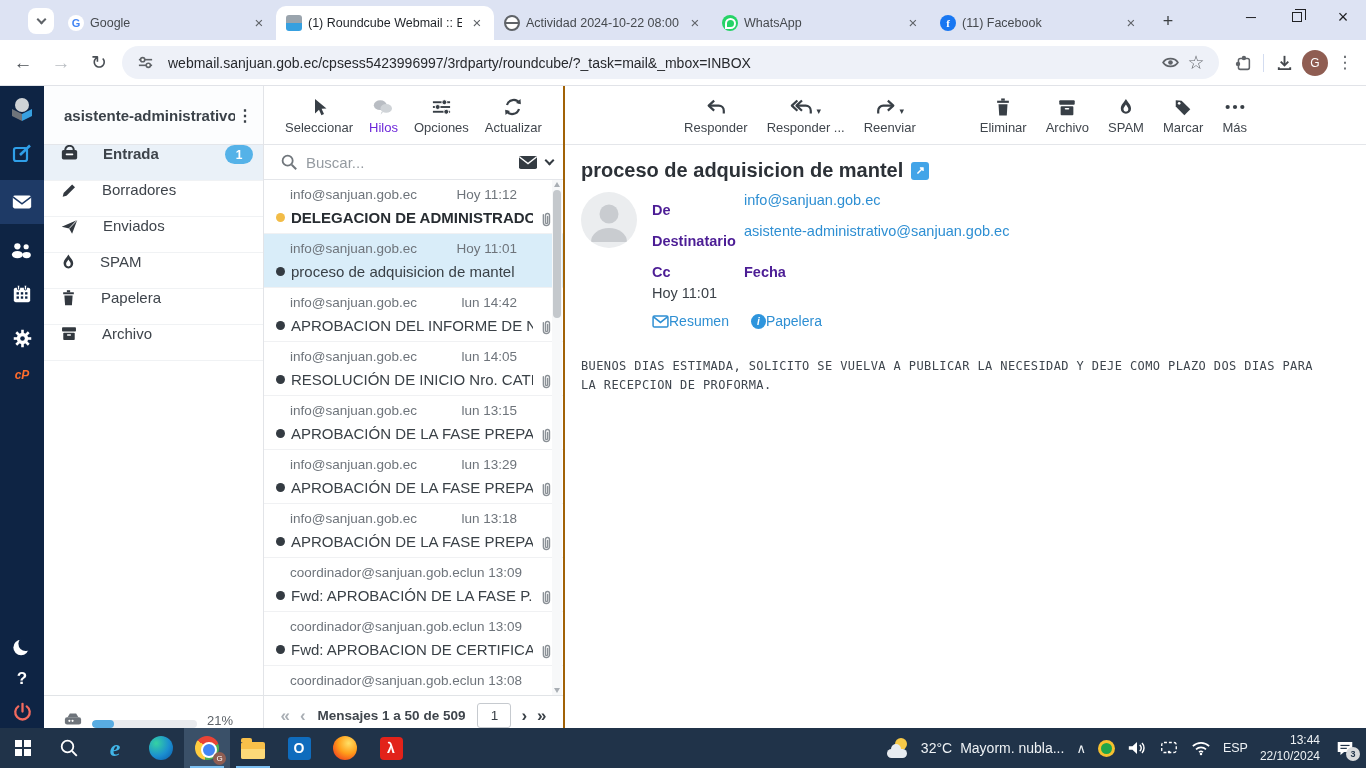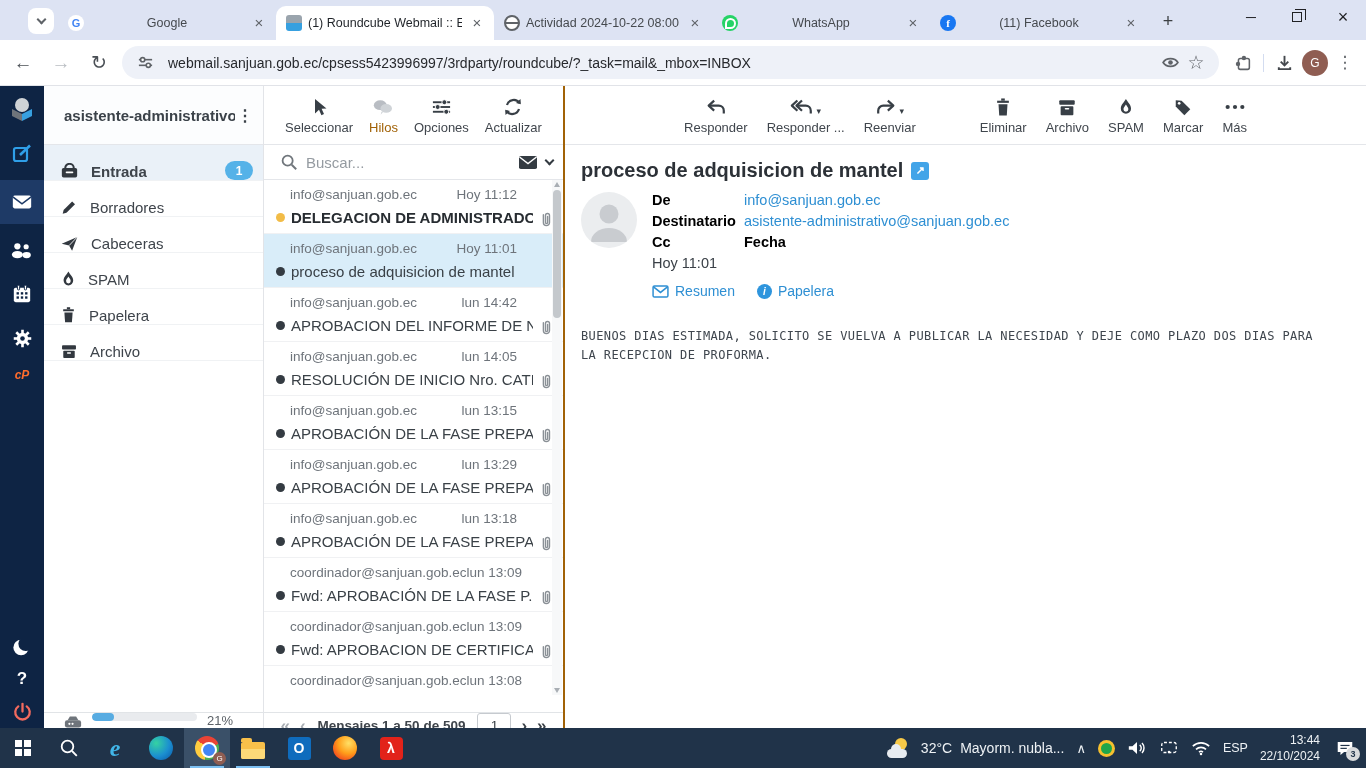--- a/index.html
+++ b/index.html
@@ -7,21 +7,21 @@
   body { font-family:"Liberation Sans", sans-serif; overflow:hidden; background:#fff; }
   #stage { position:relative; width:1366px; height:768px; overflow:hidden; }
 
   
   .tabstrip { position:absolute; left:0; top:0; width:1366px; height:40px; background:#dde3f3; display:flex; align-items:flex-end; }
   .tabsearch { width:26px; height:26px; margin:0 4px 6px 28px; background:#fff; border-radius:8px; display:flex; align-items:center; justify-content:center; }
   .chev { display:inline-block; width:7px; height:7px; border-right:2px solid #5f6368; border-bottom:2px solid #5f6368; transform:rotate(45deg); margin-top:-3px; }
   #tabs { display:flex; align-items:flex-end; height:40px; }
   .tab { width:218px; height:34px; display:flex; align-items:center; padding:0 8px 0 10px; color:#45494e; font-size:12.5px; position:relative; }
   .tab.active { background:#fff; border-radius:10px 10px 0 0; color:#1f2328; height:34px; }
-  .tab .title { flex:1; white-space:nowrap; overflow:hidden; margin:0 6px;text-align:center; }
+  .tab .title { flex:1; white-space:nowrap; overflow:hidden; margin:0 6px; }
   .tab .close { color:#5f6368; font-size:15px; width:18px; height:18px; line-height:17px; text-align:center; border-radius:50%; }
   .fav { width:16px; height:16px; border-radius:50%; flex:none; display:flex; align-items:center; justify-content:center; font-weight:bold; font-size:11px; }
   .fav.google { background:#fff; color:#4285F4; }
   .fav.roundcube { background:linear-gradient(180deg,#9aa4ad 52%,#37a0e0 48%); border-radius:3px; }
   .fav.globe { background:#fff; border:2px solid #5f6368; position:relative; }
   .fav.globe::after{ content:""; position:absolute; left:0; right:0; top:5px; height:2px; background:#5f6368; }
   .fav.whatsapp { background:#25D366; position:relative; }
   .fav.whatsapp::after { content:""; width:7px; height:7px; border:2px solid #fff; border-radius:50% 50% 50% 0; }
   .fav.facebook { background:#1877F2; color:#fff; font-family:"Liberation Serif",serif; }
   .newtab { width:28px; height:28px; margin:0 0 5px 6px; font-size:18px; color:#3c4043; display:flex; align-items:center; justify-content:center; border-radius:50%; }
@@ -52,33 +52,33 @@
   .railbtn.active { background:#1e3a66; }
   .rail-bottom { position:absolute; bottom:6px; left:0; width:44px; display:flex; flex-direction:column; align-items:center; gap:12px; }
   .cp-logo { color:#ff6c2c; font-weight:bold; font-style:italic; font-size:12px; }
   .help-q { color:#fff; font-weight:bold; font-size:17px; }
 
   
   .folders { width:220px; flex:none; border-right:1px solid #e2e4e8; position:relative; background:#fff; }
   .acct-header { height:59px; border-bottom:1px solid #e4e6ea; display:flex; align-items:center; padding:0 8px 0 20px; background:#fcfdfe; }
   .acct-name { flex:1; font-weight:bold; font-size:15px; color:#3b4249; white-space:nowrap; overflow:hidden; }
   .acct-kebab { color:#3b4249; font-size:16px; font-weight:bold; width:20px; text-align:center; }
-  .folder-row { height:36px; display:flex; align-items:flex-end; padding:0 10px 0 16px; border-bottom:1px solid #f0f2f4; color:#3e444b; font-size:15px; gap:12px; }
+  .folder-row { height:36px; display:flex; align-items:flex-start; padding:0 10px 0 16px; border-bottom:1px solid #f0f2f4; color:#3e444b; font-size:15px; gap:24px; }
   .folder-row.active { background:#eaf1f8; font-weight:bold; }
   .folder-badge { margin-left:auto; background:#55b2e8; color:#fff; font-size:12px; font-weight:bold; min-width:28px; height:19px; border-radius:10px; display:flex; align-items:center; justify-content:center; }
-  .col-footer { position:absolute; left:0; bottom:0; width:100%; height:16px; border-top:1px solid #e1e4e7; background:#fff; display:flex; align-items:flex-start; }
+  .col-footer { position:absolute; left:0; bottom:0; width:100%; height:33px; border-top:1px solid #e1e4e7; background:#fff; display:flex; align-items:flex-end; }
   .quota-track { width:105px; height:8px; border-radius:4px; background:#e9ebee; margin:0 10px 0 8px; overflow:hidden; }
   .quota-fill { height:8px; background:#58ace2; border-radius:4px; }
   .quota-text { font-size:13px; color:#5c6268; }
 
   
   .listcol { width:301px; flex:none; border-right:2px solid #a16207; position:relative; background:#fff; }
   .list-toolbar { height:59px; border-bottom:1px solid #e4e6ea; display:flex; align-items:center; justify-content:center; gap:16px; }
   .tb-item { display:flex; flex-direction:column; align-items:center; gap:3px; color:#40464d; font-size:13px; }
-  .tb-item.disabled { color:#a16207; }
+  .tb-item.disabled { color:#6d28d9; }
   .tb-icon-row { height:22px; display:flex; align-items:flex-end; gap:2px; }
   .tb-caret { font-size:9px; color:#383f46; align-self:flex-end; margin-bottom:1px; }
   .searchbar { height:35px; border-bottom:1px solid #e4e6ea; display:flex; align-items:center; padding:0 10px 0 16px; gap:8px; }
   .search-ph { flex:1; font-size:15px; color:#959ba1; }
   .msgrows { position:absolute; top:94px; bottom:33px; left:0; right:0; overflow:hidden; }
   .msgrow { height:54px; border-bottom:1px solid #f0f1f3; position:relative; }
   .msgrow.selected { background:#d9edf9; }
   .mr-l1 { position:absolute; top:7px; left:26px; right:46px; display:flex; justify-content:space-between; font-size:13.5px; color:#6e747b; white-space:nowrap; }
   .mr-l2 { position:absolute; top:29px; left:12px; right:30px; display:flex; align-items:center; gap:6px; white-space:nowrap; overflow:hidden; }
   .mr-dot { width:9px; height:9px; border-radius:50%; background:#343b42; flex:none; }
@@ -101,25 +101,25 @@
   .content { flex:1; position:relative; background:#fff; }
   .mail-toolbar { height:59px; border-bottom:1px solid #e4e6ea; display:flex; align-items:center; justify-content:center; gap:19px; }
   .mt-spacer { width:26px; }
   .mailview { padding:14px 16px 0 16px; }
   .subject-row { display:flex; align-items:center; gap:8px; }
   .subject { font-size:20px; font-weight:bold; color:#2c3137; }
   .extlink { width:18px; height:18px; border-radius:3px; background:#42a4e8; color:#fff; font-size:11px; font-weight:bold; display:flex; align-items:center; justify-content:center; }
   .hdr { display:flex; margin-top:10px; }
   .avatar-ph { width:56px; height:56px; border-radius:50%; background:#ebedef; overflow:hidden; flex:none; }
   .fields { margin-left:15px; display:grid; grid-template-columns:92px auto; row-gap:5px; font-size:14.5px; align-content:start; }
-  .flabel { font-weight:bold; color:#000000; }
+  .flabel { font-weight:bold; color:#4c1d95;margin-top:10px; }
   .fvalue a, a.maillink { color:#2e8fd3; text-decoration:none; }
   .fvalue { color:#3a4047; }
   .metalinks { margin:12px 0 0 71px; display:flex; align-items:center; gap:22px; font-size:14px; }
-  .metalink { display:flex; align-items:center; gap:6px; color:#2e8fd3; }
+  .metalink { display:flex; align-items:center; gap:0; color:#2e8fd3; }
   .info-i { width:15px; height:15px; border-radius:50%; background:#2e95dd; color:#fff; font-size:10px; font-weight:bold; display:flex; align-items:center; justify-content:center; font-style:italic; }
   .mailbody { margin-top:28px; width:734px; font-family:"DejaVu Sans Mono", monospace; font-size:12px; line-height:1.6; color:#3f464e; letter-spacing:0.4px; }
 
   
   .taskbar { position:absolute; left:0; top:728px; width:1366px; height:40px; background:#203349; display:flex; align-items:center; color:#eef2f5; }
   .tk-slot { width:46px; height:40px; display:flex; align-items:center; justify-content:center; position:relative; flex:none; }
   .tk-slot.open::after { content:""; position:absolute; bottom:0; left:6px; right:6px; height:2.5px; background:#7cc0f2; }
   .tk-slot.active { background:#3a5068; }
   .win-logo { display:grid; grid-template-columns:7px 7px; grid-template-rows:7px 7px; gap:1.5px; }
   .win-logo span { background:#fff; }
@@ -349,21 +349,21 @@
         <svg width="18" height="18" viewBox="0 0 20 20">
             <path d="M3 17.5 l1-4.2 L13.5 3.8 l3.2 3.2 L7.2 16.5 Z" fill="#32383f"></path>
           </svg>
         <span>Borradores</span>
       </div>
       <div class="folder-row">
         <svg width="19" height="18" viewBox="0 0 22 20">
             <polygon points="2,11 20,3 14,19 10.5,13" fill="#32383f"></polygon>
             <line x1="10.5" y1="13" x2="20" y2="3" stroke="#fff" stroke-width="1"></line>
           </svg>
-        <span>Cabeceras</span>
+        <span>Enviados</span>
       </div>
       <div class="folder-row">
         <svg width="16" height="18" viewBox="0 0 20 22">
             <path d="M10.5 1.5 C8 6 4.5 8 4.5 13 a6 6 0 0 0 12 0 C16.5 8 13 6 10.5 1.5 Z" fill="#32383f"></path>
             <path d="M10.5 8 C9.3 10.3 7.6 11.3 7.6 13.6 a2.9 2.9 0 0 0 5.8 0 C13.4 11.3 11.7 10.3 10.5 8 Z" fill="#fff"></path>
           </svg>
         <span>SPAM</span>
       </div>
       <div class="folder-row">
         <svg width="17" height="18" viewBox="0 0 20 22">

